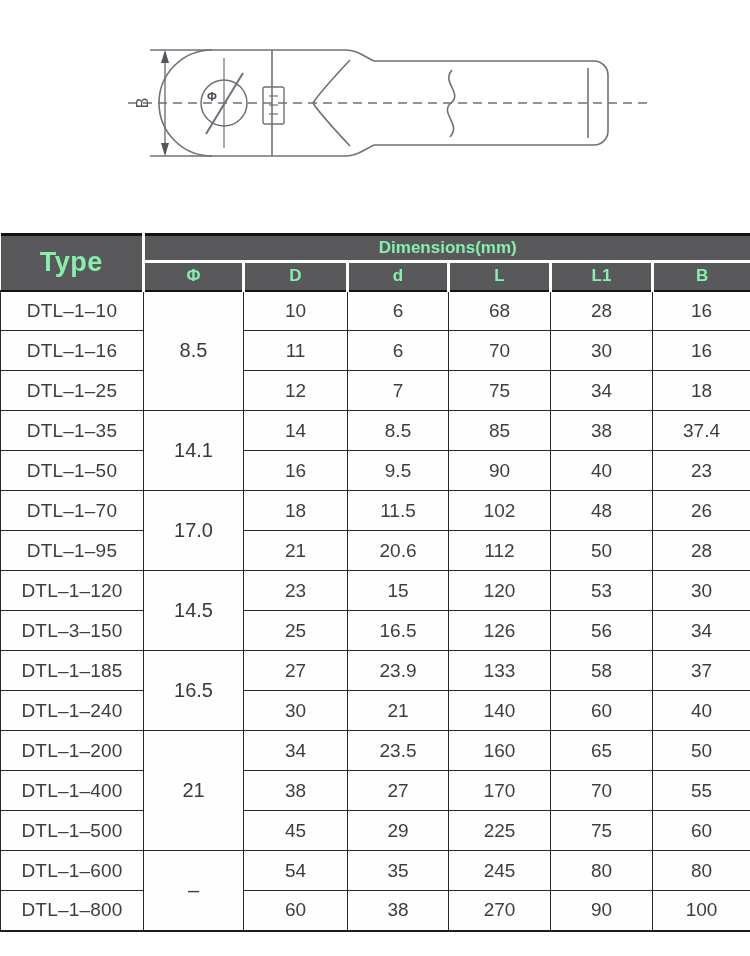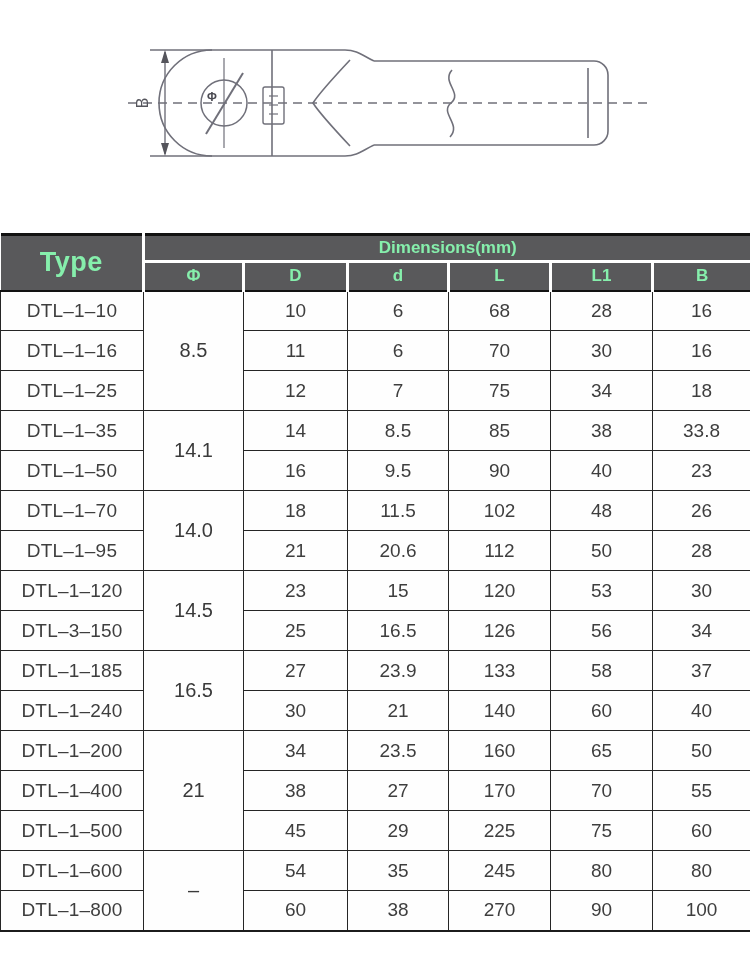--- a/index.html
+++ b/index.html
@@ -143,33 +143,33 @@
         <td class="num-cell">34</td>
         <td class="num-cell">18</td>
       </tr>
       <tr>
         <td class="type-cell">DTL–1–35</td>
         <td class="phi-cell" rowspan="2">14.1</td>
         <td class="num-cell">14</td>
         <td class="num-cell">8.5</td>
         <td class="num-cell">85</td>
         <td class="num-cell">38</td>
-        <td class="num-cell">33.8</td>
+        <td class="num-cell">37.4</td>
       </tr>
       <tr>
         <td class="type-cell">DTL–1–50</td>
         <td class="num-cell">16</td>
         <td class="num-cell">9.5</td>
         <td class="num-cell">90</td>
         <td class="num-cell">40</td>
         <td class="num-cell">23</td>
       </tr>
       <tr>
         <td class="type-cell">DTL–1–70</td>
-        <td class="phi-cell" rowspan="2">14.0</td>
+        <td class="phi-cell" rowspan="2">17.0</td>
         <td class="num-cell">18</td>
         <td class="num-cell">11.5</td>
         <td class="num-cell">102</td>
         <td class="num-cell">48</td>
         <td class="num-cell">26</td>
       </tr>
       <tr>
         <td class="type-cell">DTL–1–95</td>
         <td class="num-cell">21</td>
         <td class="num-cell">20.6</td>

